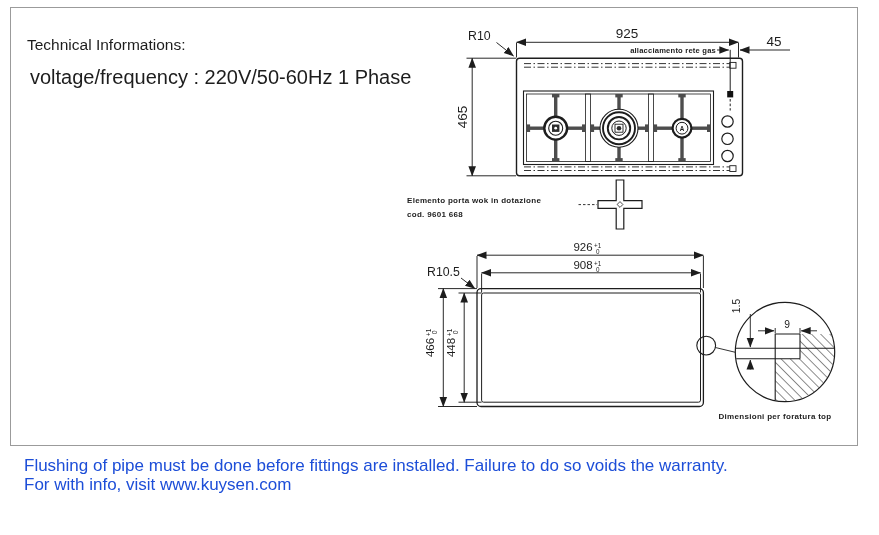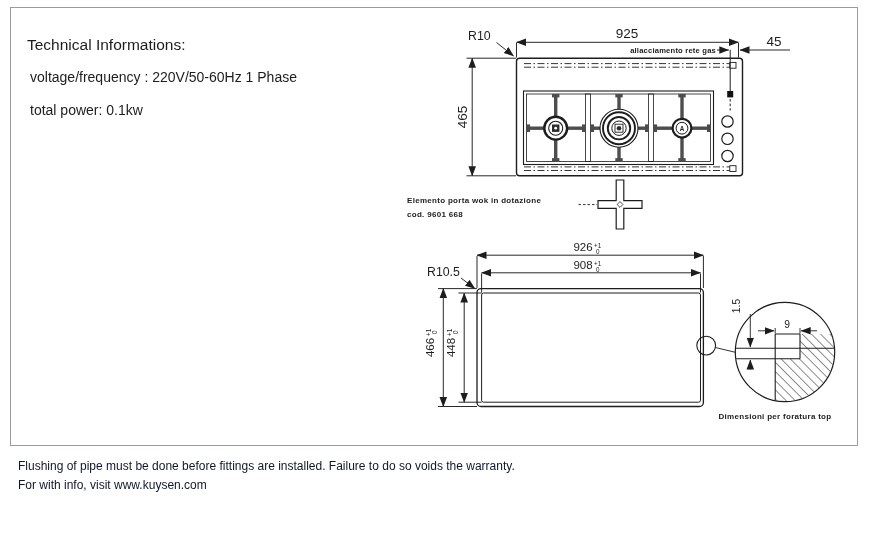--- a/index.html
+++ b/index.html
@@ -1,23 +1,23 @@
 <!DOCTYPE html>
 <html><head>
 <meta charset="utf-8">
 <style>
   html,body{margin:0;padding:0;background:#fff;}
   #screen{position:relative;width:879px;height:535px;background:#ffffff;overflow:hidden;
           font-family:"Liberation Sans",sans-serif;color:#1d1d1d;}
   .frame{position:absolute;left:10px;top:7px;width:848px;height:439px;border:1px solid #9b9b9b;background:#fff;box-sizing:border-box;}
   .techinfo{position:absolute;left:27px;top:22px;margin-top:6px;}
   .ti-title{font-size:15.5px;line-height:33px;white-space:nowrap;}
-  .ti-line{font-size:14px;line-height:33px;white-space:nowrap;padding-left:3px;}
+  .ti-line{font-size:20px;line-height:33px;white-space:nowrap;padding-left:3px;}
   .drawing-svg{position:absolute;left:0;top:0;}
-  .footer{position:absolute;left:18px;top:457px;font-size:12px;line-height:18.6px;color:#0f172a;}
+  .footer{position:absolute;left:24px;top:457px;font-size:17px;line-height:18.6px;color:#1d4ed8;}
   .footer .bold{font-weight:400;}
   
   text{fill:#1d1d1d;font-family:"Liberation Sans",sans-serif;}
   .dim{font-size:13.5px;}
   .dimsm{font-size:11.5px;}
   .rad{font-size:12.3px;}
   .tol{font-size:6.3px;}
   .lab{font-size:8px;font-weight:700;letter-spacing:.3px;}
   .gaslab{font-size:7.6px;font-weight:700;letter-spacing:.2px;}
   .det{font-size:10.3px;}
@@ -26,21 +26,20 @@
 </head>
 <body>
 
 <div id="screen">
 
   <div class="frame"></div>
 
   <div class="techinfo">
     <div class="ti-title">Technical Informations:</div>
     <div class="ti-line">voltage/frequency : 220V/50-60Hz 1 Phase</div>
-    <div class="ti-line">total power: 0.1kw</div>
   </div>
 
   <svg class="drawing-svg" width="879" height="535" viewBox="0 0 879 535">
     <defs>
       <marker id="ah" viewBox="0 0 10 10" refX="9.5" refY="5" markerWidth="10" markerHeight="10" markerUnits="userSpaceOnUse" orient="auto-start-reverse">
         <path d="M0,1.2 L10,5 L0,8.8 Z" fill="#1d1d1d"></path>
       </marker>
       <pattern id="hatch" width="6.5" height="6.5" patternUnits="userSpaceOnUse" patternTransform="rotate(45)">
         <line x1="0" y1="0" x2="6.5" y2="0" stroke="#1d1d1d" stroke-width="1"></line>
       </pattern>

